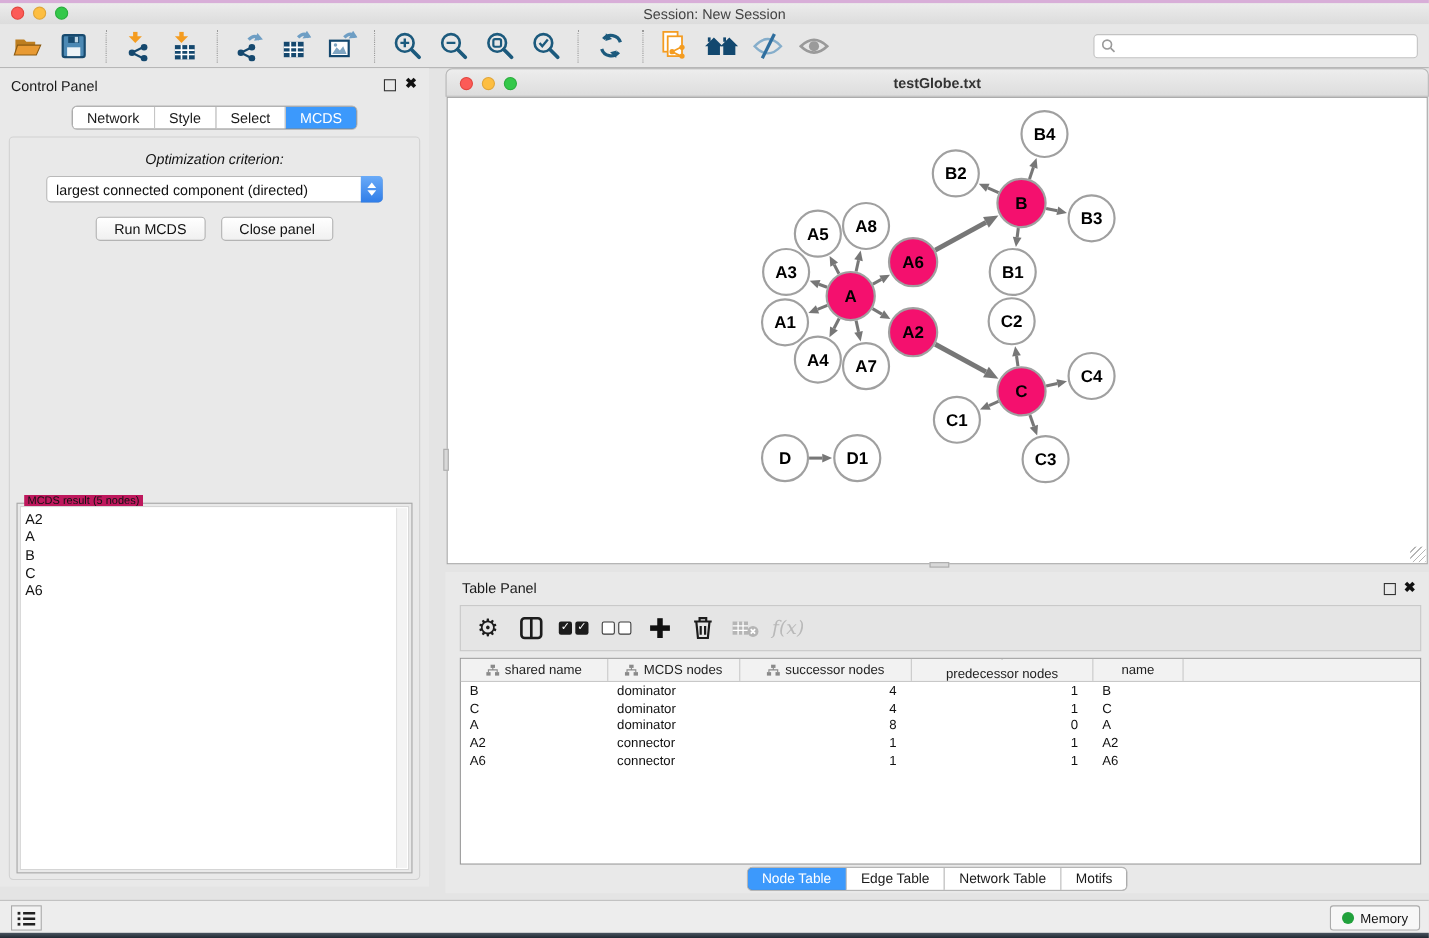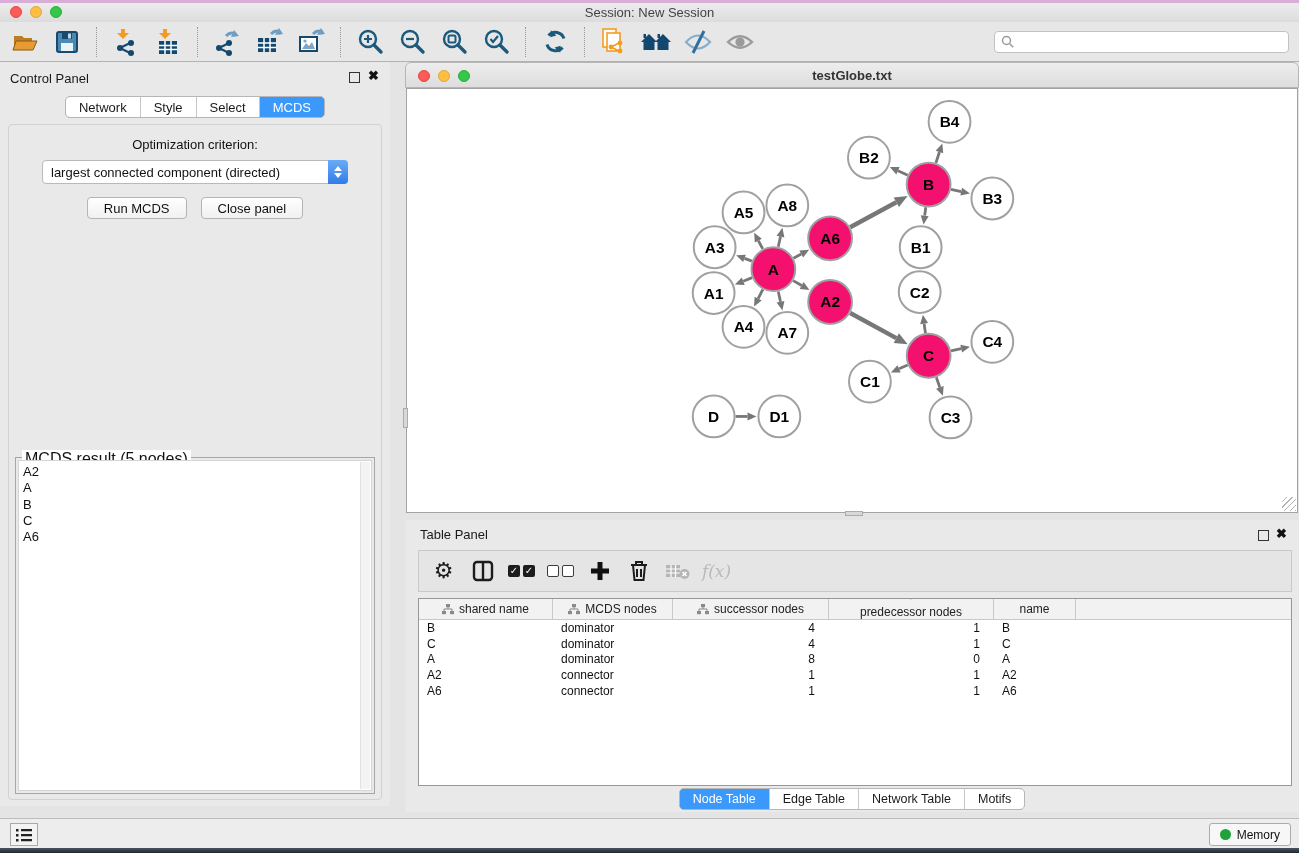--- a/index.html
+++ b/index.html
@@ -40,37 +40,37 @@
   #cp-float { right:30px; } #cp-close { right:11px; }
   .seg-control { display:flex; border:1px solid #B6B6B6; border-radius:5px; overflow:hidden;
     background:#737373; height:22px; }
   .seg { display:flex; align-items:center; justify-content:center; font-size:13px; color:#1A1A1A;
     background:#FFF; border-left:1px solid #C6C6C6; padding:0 13px; white-space:nowrap; }
   .seg:first-child { border-left:none; }
   .seg.active { background:#3C99FC; color:#FFF; }
   #cp-tabs-wrap { display:flex; justify-content:center; margin-top:2px; }
   #cp-inner { position:absolute; left:8px; top:62px; width:374px; height:676px;
     border:1px solid #D2D2D2; border-radius:4px; background:#E9E9E9; }
-  #opt-label { text-align:center; margin-top:12px; font-size:13px; color:#111; }
+  #opt-label { text-align:center; margin-top:12px; font-size:13px; color:#111;font-style:italic; }
   #opt-select { position:relative; margin:8px auto 0 auto; width:306px; height:24px; background:#FFF;
     border:1px solid #B9B9B9; border-radius:4px; font-size:13px; color:#111;
     display:flex; align-items:center; padding-left:8px; }
   #opt-stepper { position:absolute; right:-1px; top:-1px; width:20px; height:24px; border-radius:0 4px 4px 0;
     background:linear-gradient(#6AABF8,#2F7DE8); display:flex; flex-direction:column;
     align-items:center; justify-content:center; gap:2px; }
   .chev { width:0; height:0; border-left:4px solid transparent; border-right:4px solid transparent; }
   .chev.up { border-bottom:5px solid #FFF; }
   .chev.down { border-top:5px solid #FFF; }
   #cp-buttons { display:flex; justify-content:center; gap:14px; margin-top:13px; }
   .mac-btn { height:22px; background:linear-gradient(#FFF,#F0F0F0); border:1px solid #B4B4B4;
     border-radius:4px; font-size:13px; color:#111; padding:4px 16px; display:flex; align-items:center; }
   #mcds-groupbox { position:absolute; left:6px; top:332px; width:360px; height:337px;
     border:1px solid #A6A6A6; }
-  #mcds-legend { position:absolute; top:-8px; left:6px; background:#ffffff; padding:0 3px;
-    font-size:16px; color:#111; }
+  #mcds-legend { position:absolute; top:-8px; left:6px; background:#be185d; padding:0 3px;
+    font-size:10px; color:#111; }
   #mcds-list { position:absolute; inset:2px; background:#FFF; border:1px solid #D5D5D5;
     font-size:13px; color:#111; padding:3px 0 0 4px; }
   #mcds-scrollbar { position:absolute; top:1px; bottom:1px; right:1px; width:10px; background:#F3F3F3;
     border-left:1px solid #E2E2E2; }
   .mcds-item { line-height:16.3px; }
 
   
   #net-window { position:absolute; left:405px; top:62px; width:894px; height:453px;font-weight:bold; }
   #net-titlebar { position:absolute; left:0; top:0; right:0; height:26px; border-radius:6px 6px 0 0;
     background:linear-gradient(#EDEDED,#DDDDDD); border:1px solid #B5B5B5; }

